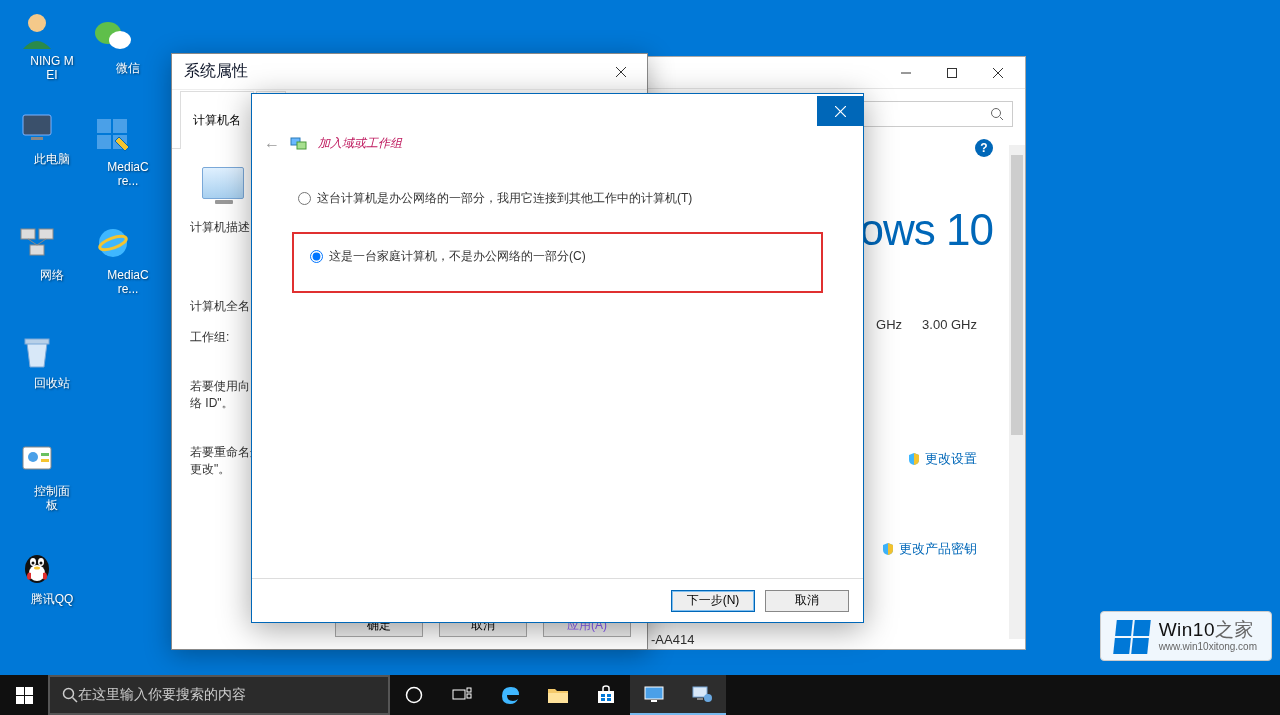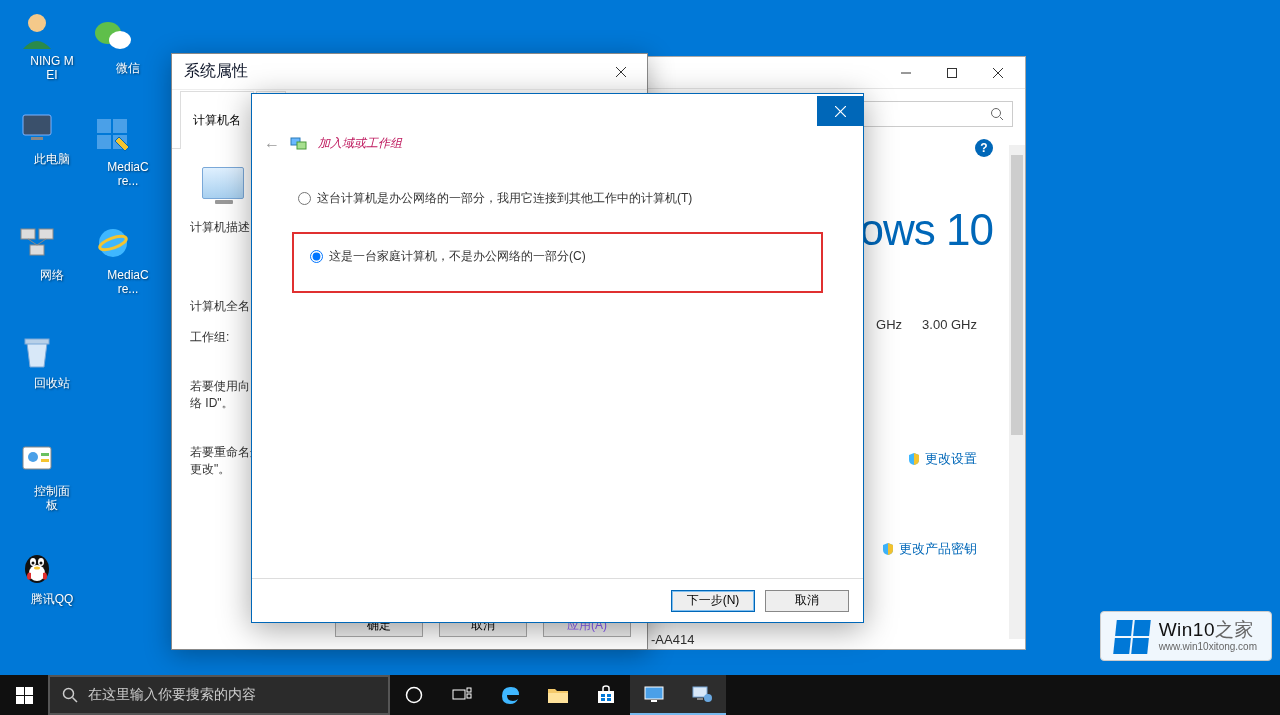--- a/index.html
+++ b/index.html
@@ -55,21 +55,21 @@
 .radio-opt { display: flex; align-items: center; gap: 6px; font-size: 12px; color: #333; margin-bottom: 16px; padding: 8px 6px; cursor: pointer; }
 .radio-opt.highlighted { border: 2px solid #e03030; padding: 14px 16px 26px; margin: 17px 0; }
 .radio-opt input { width: 13px; height: 13px; flex-shrink: 0; }
 .wizard-footer { position: absolute; bottom: 0; left: 0; right: 0; height: 44px; border-top: 1px solid #ddd; display: flex; align-items: center; justify-content: flex-end; padding-right: 14px; gap: 10px; }
 .wizard-footer button { width: 84px; height: 22px; font-size: 12px; border: 1px solid #888; background: #eee; cursor: pointer; }
 .wizard-footer button.primary { border: 1.5px solid #0067b8; box-shadow: inset 0 0 0 1px #7fbff0; }
 
 
 .taskbar { position: absolute; left: 0; right: 0; bottom: 0; height: 40px; background: #101010; display: flex; align-items: stretch; }
 .taskbar .start { width: 48px; display: flex; align-items: center; justify-content: center; color: #fff; cursor: pointer; }
-.taskbar .search { flex: 0 0 342px; background: #2b2b2b; border: 2px solid #555; display: flex; align-items: center; padding: 0 12px; gap: 10px; color: #ccc; font-size: 14px; }
+.taskbar .search { flex: 0 0 342px; background: #2b2b2b; border: 2px solid #555; display: flex; align-items: center; padding: 0 12px; gap: 0; color: #ccc; font-size: 14px; }
 .taskbar .tbtn { width: 48px; display: flex; align-items: center; justify-content: center; color: #fff; cursor: pointer; }
 .taskbar .tbtn.active { background: #2d2d2d; border-bottom: 2px solid #76b9ed; }
 
 
 .watermark { position: absolute; right: 8px; bottom: 54px; background: rgba(255,255,255,0.94); border: 1px solid #ccc; border-radius: 4px; padding: 8px 14px 6px; display: flex; gap: 10px; }
 .watermark .logo { width: 34px; height: 34px; display: grid; grid-template-columns: 1fr 1fr; grid-template-rows: 1fr 1fr; gap: 2px; transform: skewX(-6deg); }
 .watermark .logo div { background: #0078d7; }
 .watermark .text { display: flex; flex-direction: column; line-height: 1.1; }
 .watermark .text .t1 { font-size: 19px; letter-spacing: 0.5px; color: #111; }
 .watermark .text .t1 .thin { color: #666; font-weight: 300; }

